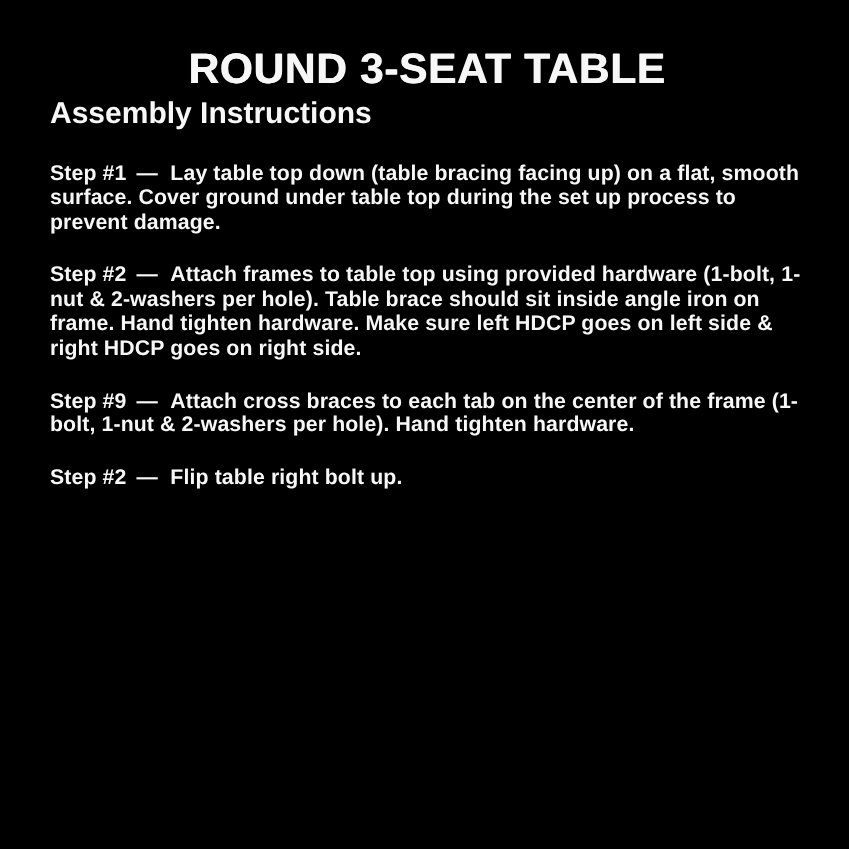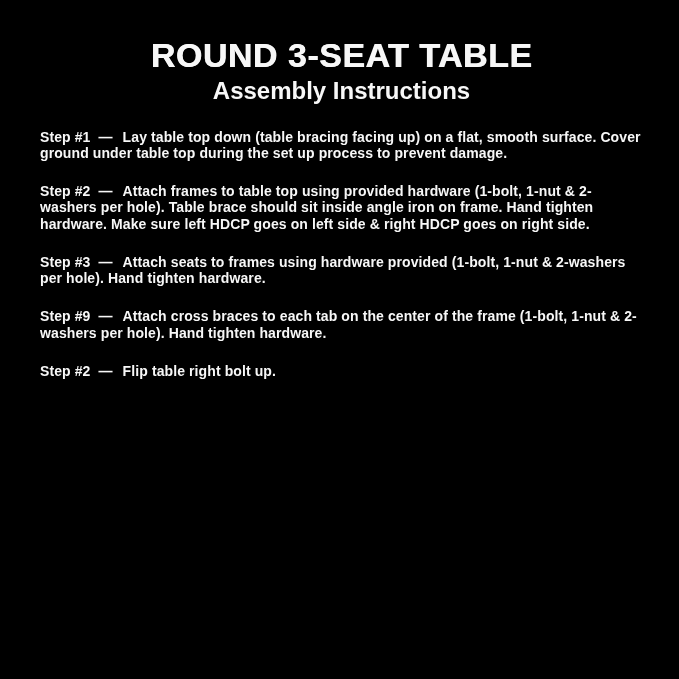--- a/index.html
+++ b/index.html
@@ -24,31 +24,30 @@
     margin: 6px 0 0 0;
     text-align: center;
     font-size: 34px;
     font-weight: bold;
     letter-spacing: 0.5px;
     line-height: 1.15;
     text-shadow: 0.6px 0 0 currentColor; 
   }
   .subtitle {
     margin: 2px 0 24px 0;
-    text-align: center;
     font-size: 24px;
     font-weight: bold;
     line-height: 1.15;
   }
   .steps {
     width: 603px;
   }
   .step {
     margin: 0 0 22px 0;
-    font-size: 14px;
+    font-size: 17px;
     font-weight: bold;
     line-height: 1.16;
     letter-spacing: 0.1px;
   }
   .step-sep {
     display: inline-block;
     margin: 0 10px 0 8px;
   }
 </style>
 </head>
@@ -58,21 +57,20 @@
 
   <h1 class="title">ROUND 3-SEAT TABLE</h1>
   <h2 class="subtitle">Assembly Instructions</h2>
 
   <div class="steps">
 
     <p class="step"><span class="step-label">Step #1</span><span class="step-sep">—</span><span class="step-text">Lay table top down (table bracing facing up) on a flat, smooth surface. Cover ground under table top during the set up process to prevent damage.</span></p>
 
     <p class="step"><span class="step-label">Step #2</span><span class="step-sep">—</span><span class="step-text">Attach frames to table top using provided hardware (1-bolt, 1-nut &amp; 2-washers per hole). Table brace should sit inside angle iron on frame. Hand tighten hardware. Make sure left HDCP goes on left side &amp; right HDCP goes on right side.</span></p>
 
-    <p class="step"><span class="step-label">Step #3</span><span class="step-sep">—</span><span class="step-text">Attach seats to frames using hardware provided (1-bolt, 1-nut &amp; 2-washers per hole). Hand tighten hardware.</span></p>
 
     <p class="step"><span class="step-label">Step #9</span><span class="step-sep">—</span><span class="step-text">Attach cross braces to each tab on the center of the frame (1-bolt, 1-nut &amp; 2-washers per hole). Hand tighten hardware.</span></p>
 
     <p class="step"><span class="step-label">Step #2</span><span class="step-sep">—</span><span class="step-text">Flip table right bolt up.</span></p>
 
 
   </div>
 </div>
 
 </body></html>

